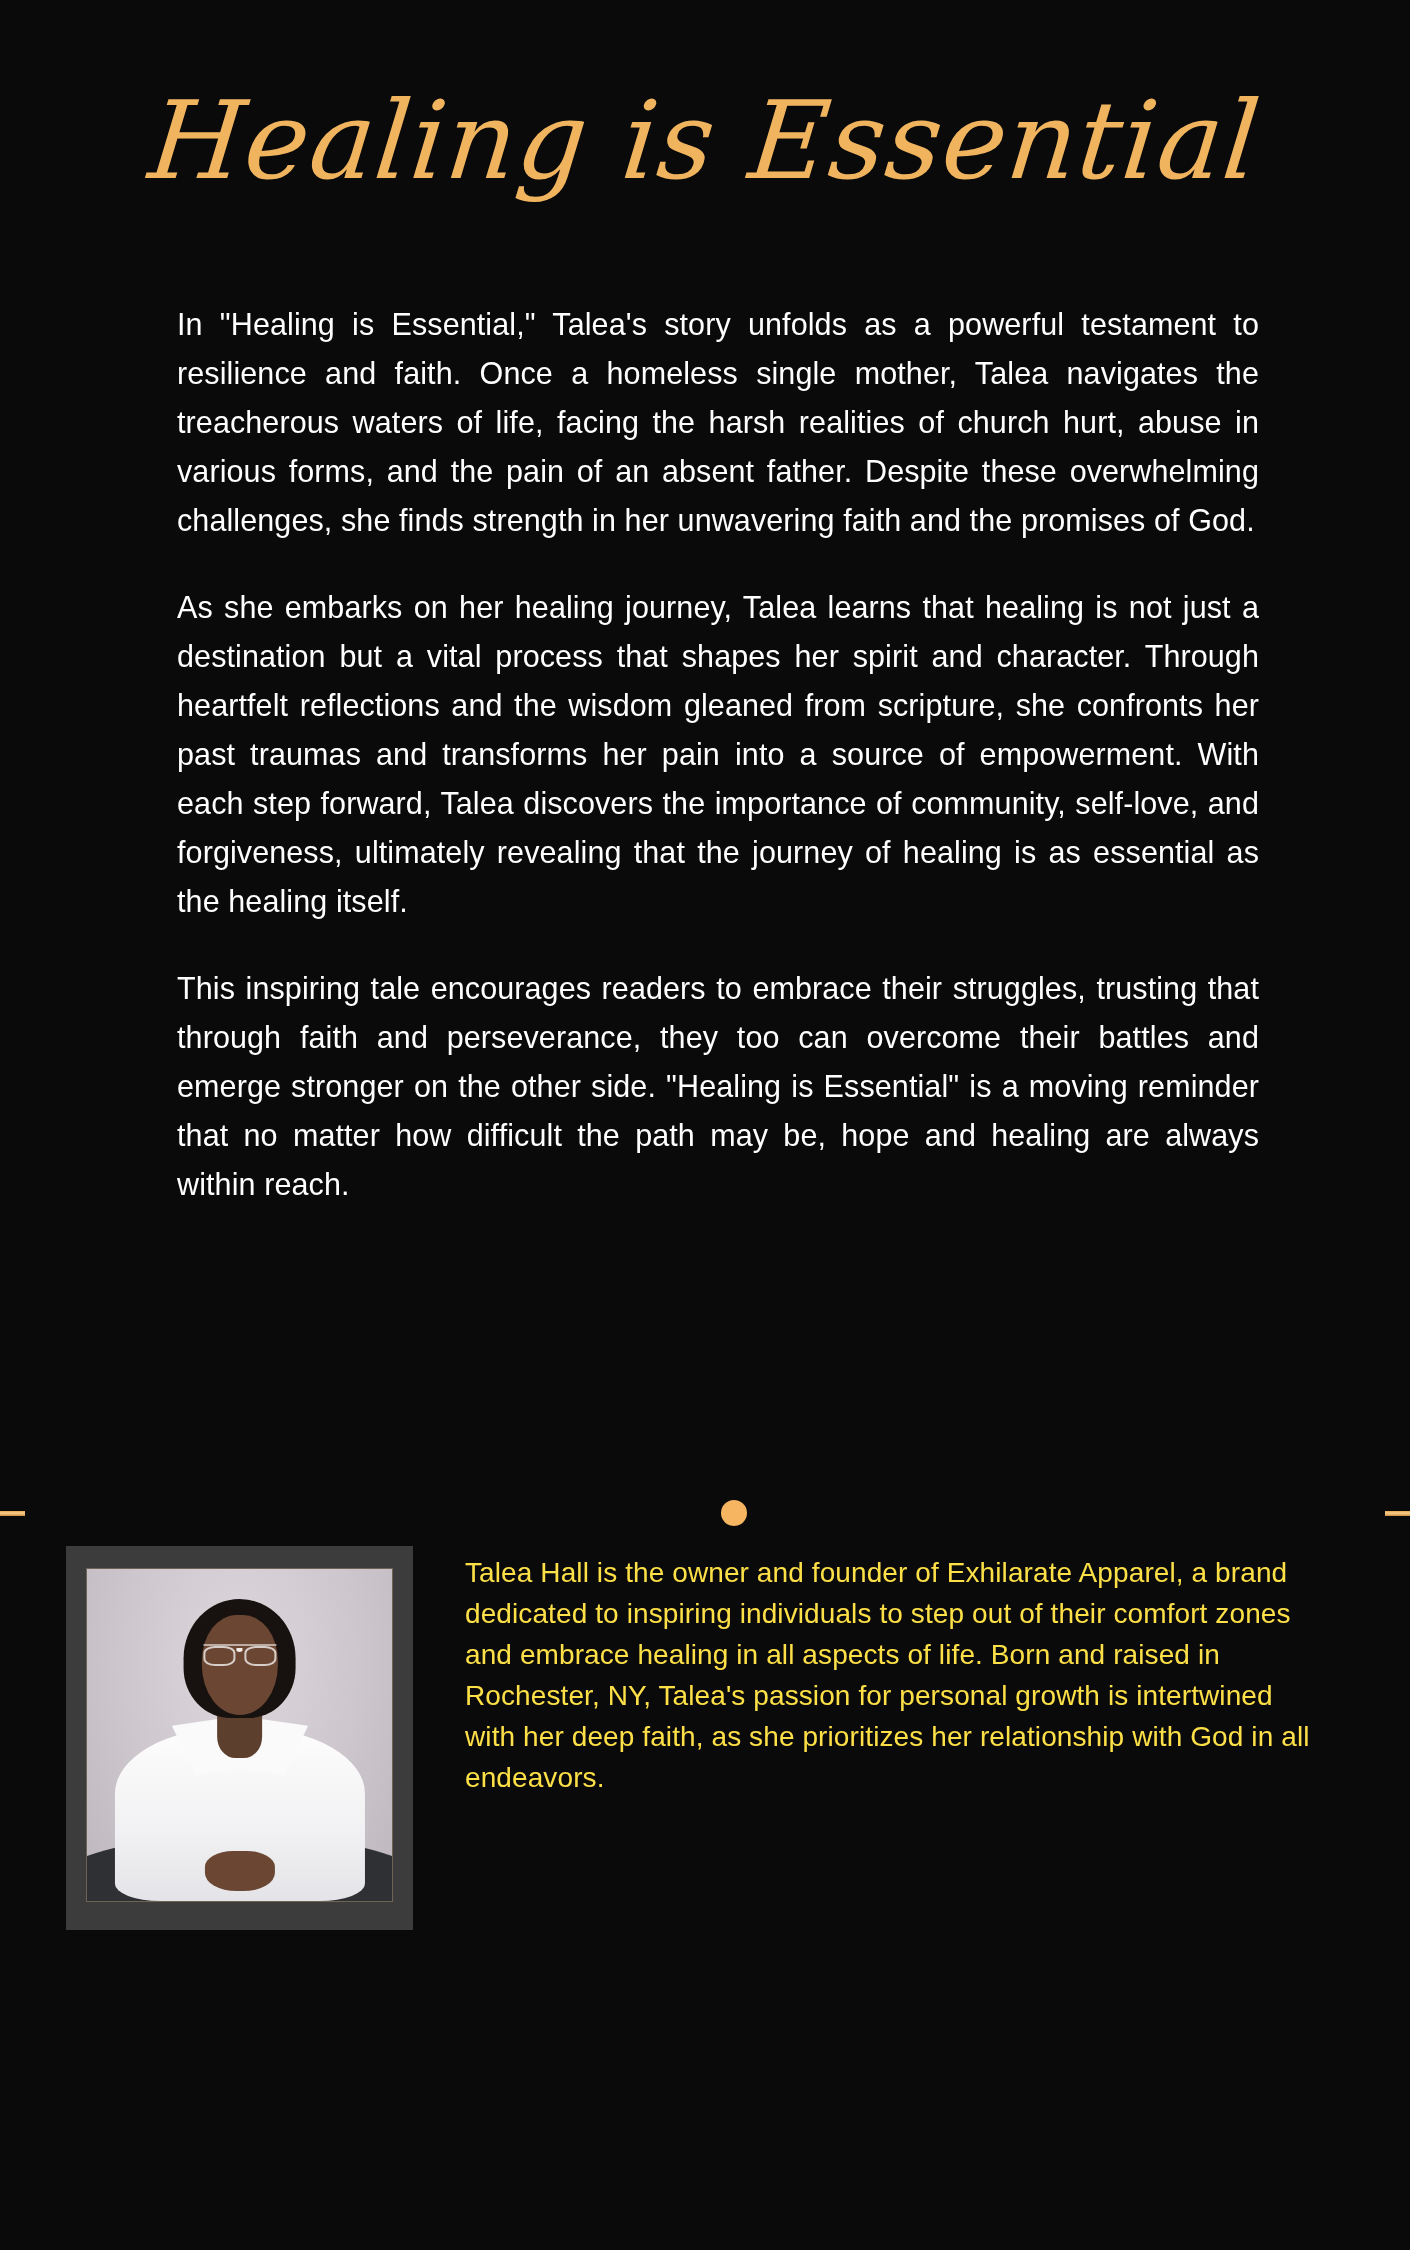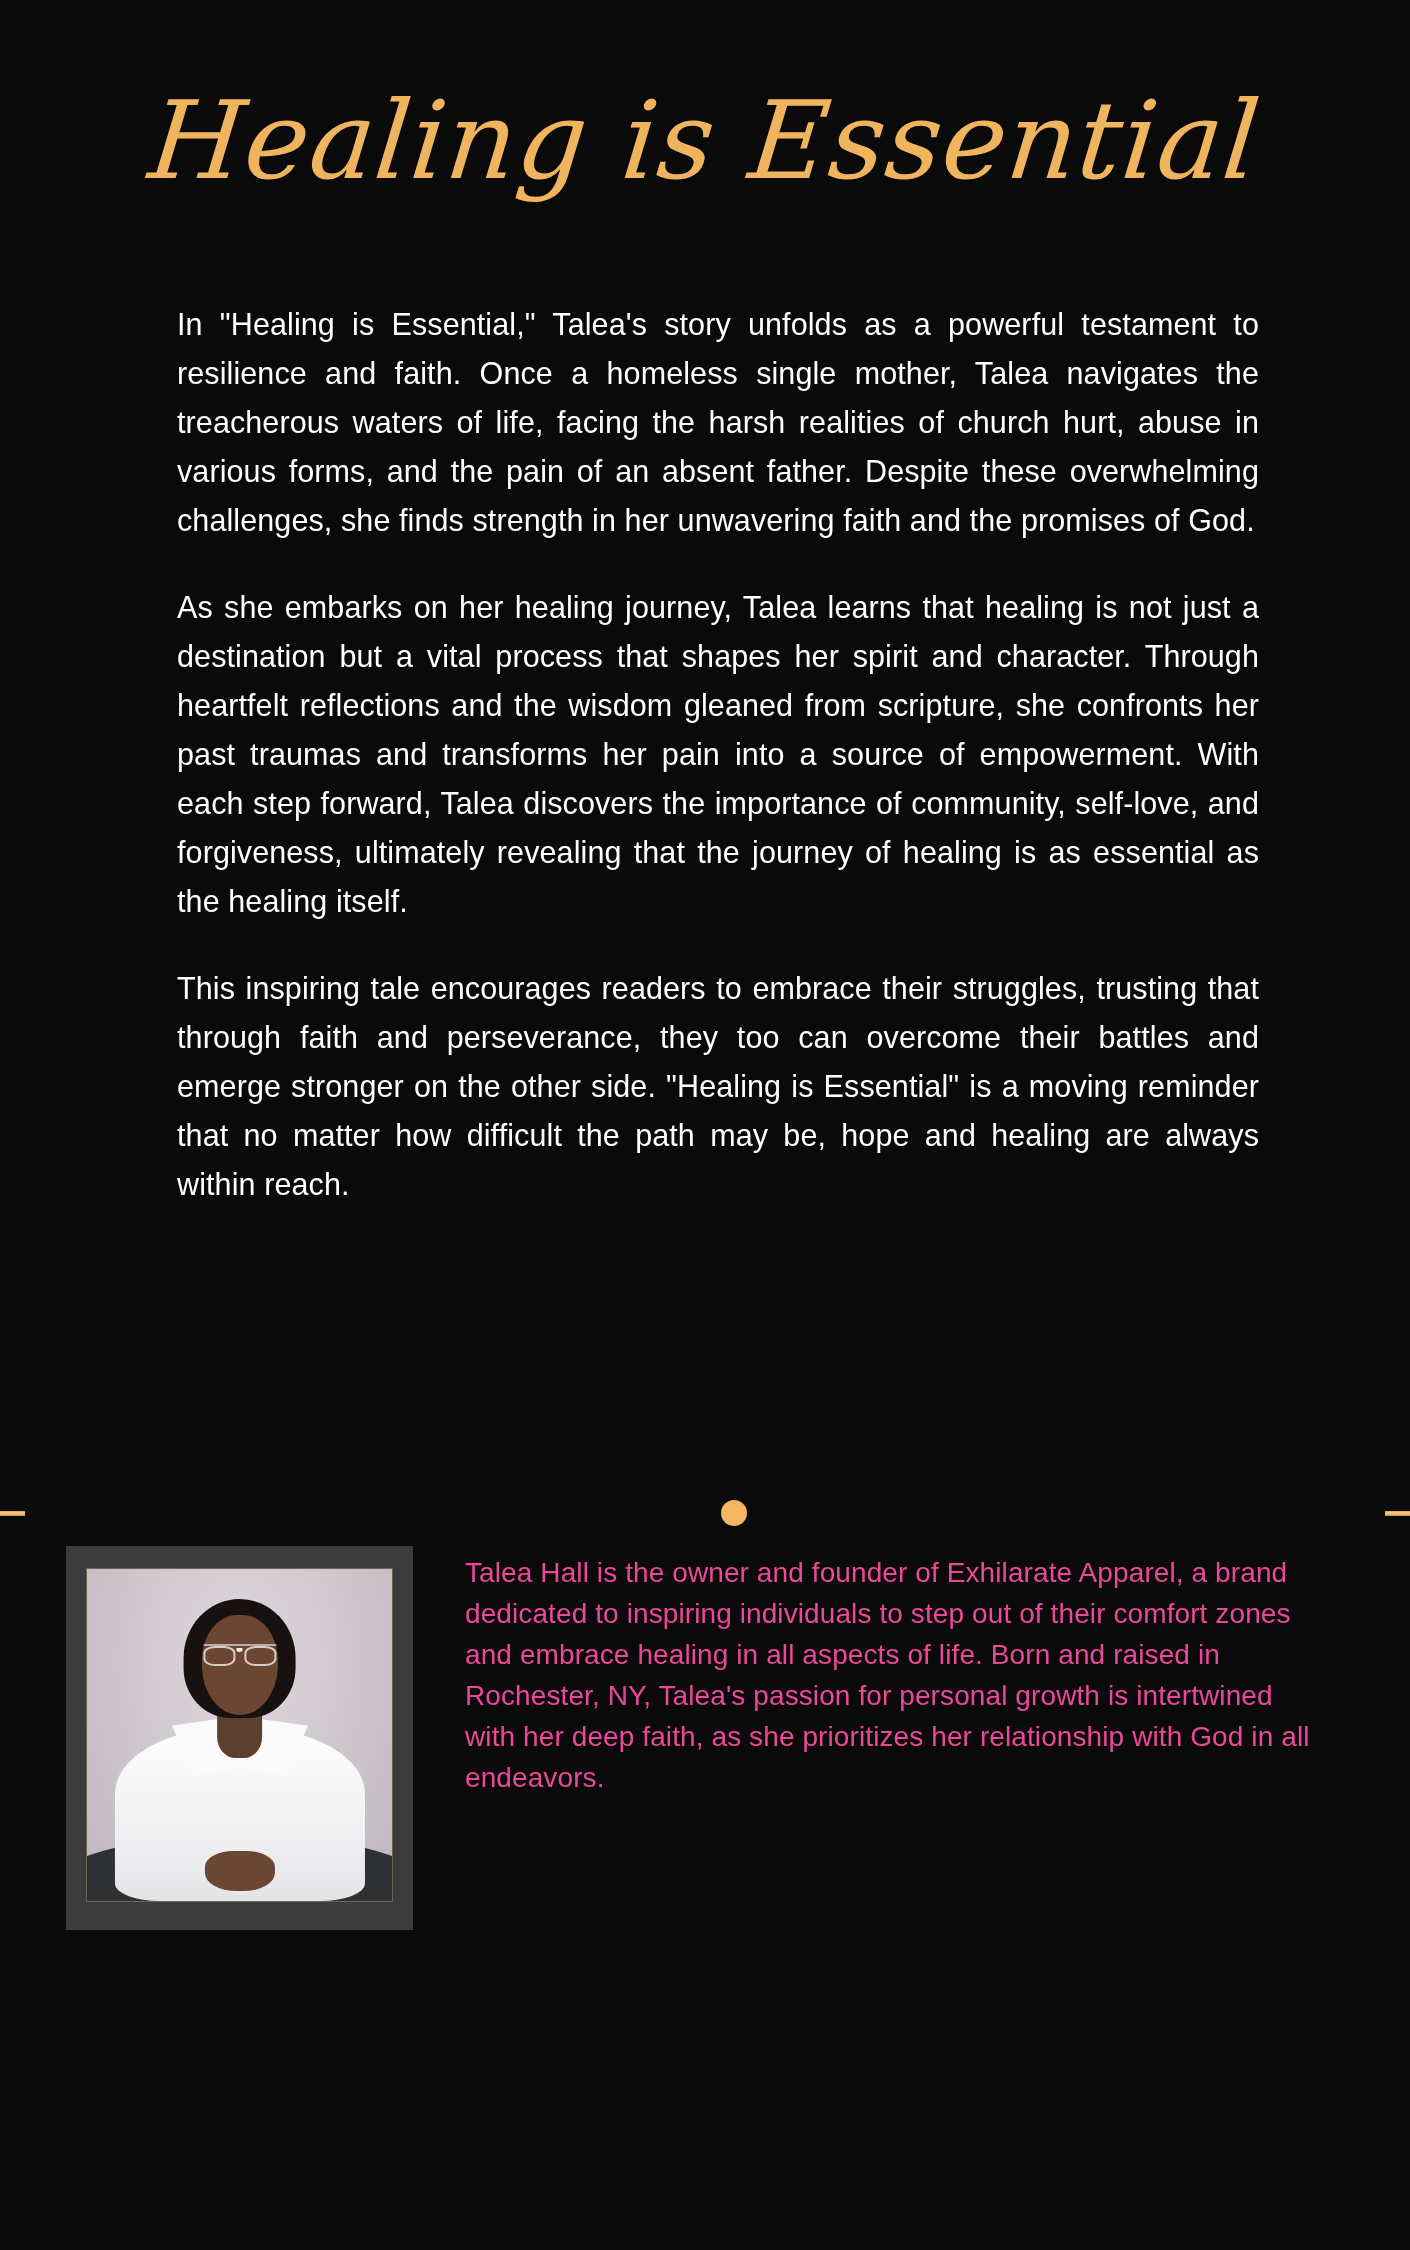--- a/index.html
+++ b/index.html
@@ -198,21 +198,21 @@
     width: 23%; height: 12%;
     background: #6b4733;
     border-radius: 40% 40% 45% 45%;
   }
 
   .bio {
     position: absolute;
     left: 465px;
     top: 6px;
     width: 845px;
-    color: #ec4899;
+    color: #fde047;
     font-size: 28px;
     line-height: 41px;
     text-align: left;
     letter-spacing: 0.1px;
   }
 </style>
 </head>
 <body>
 
 <div class="page">

